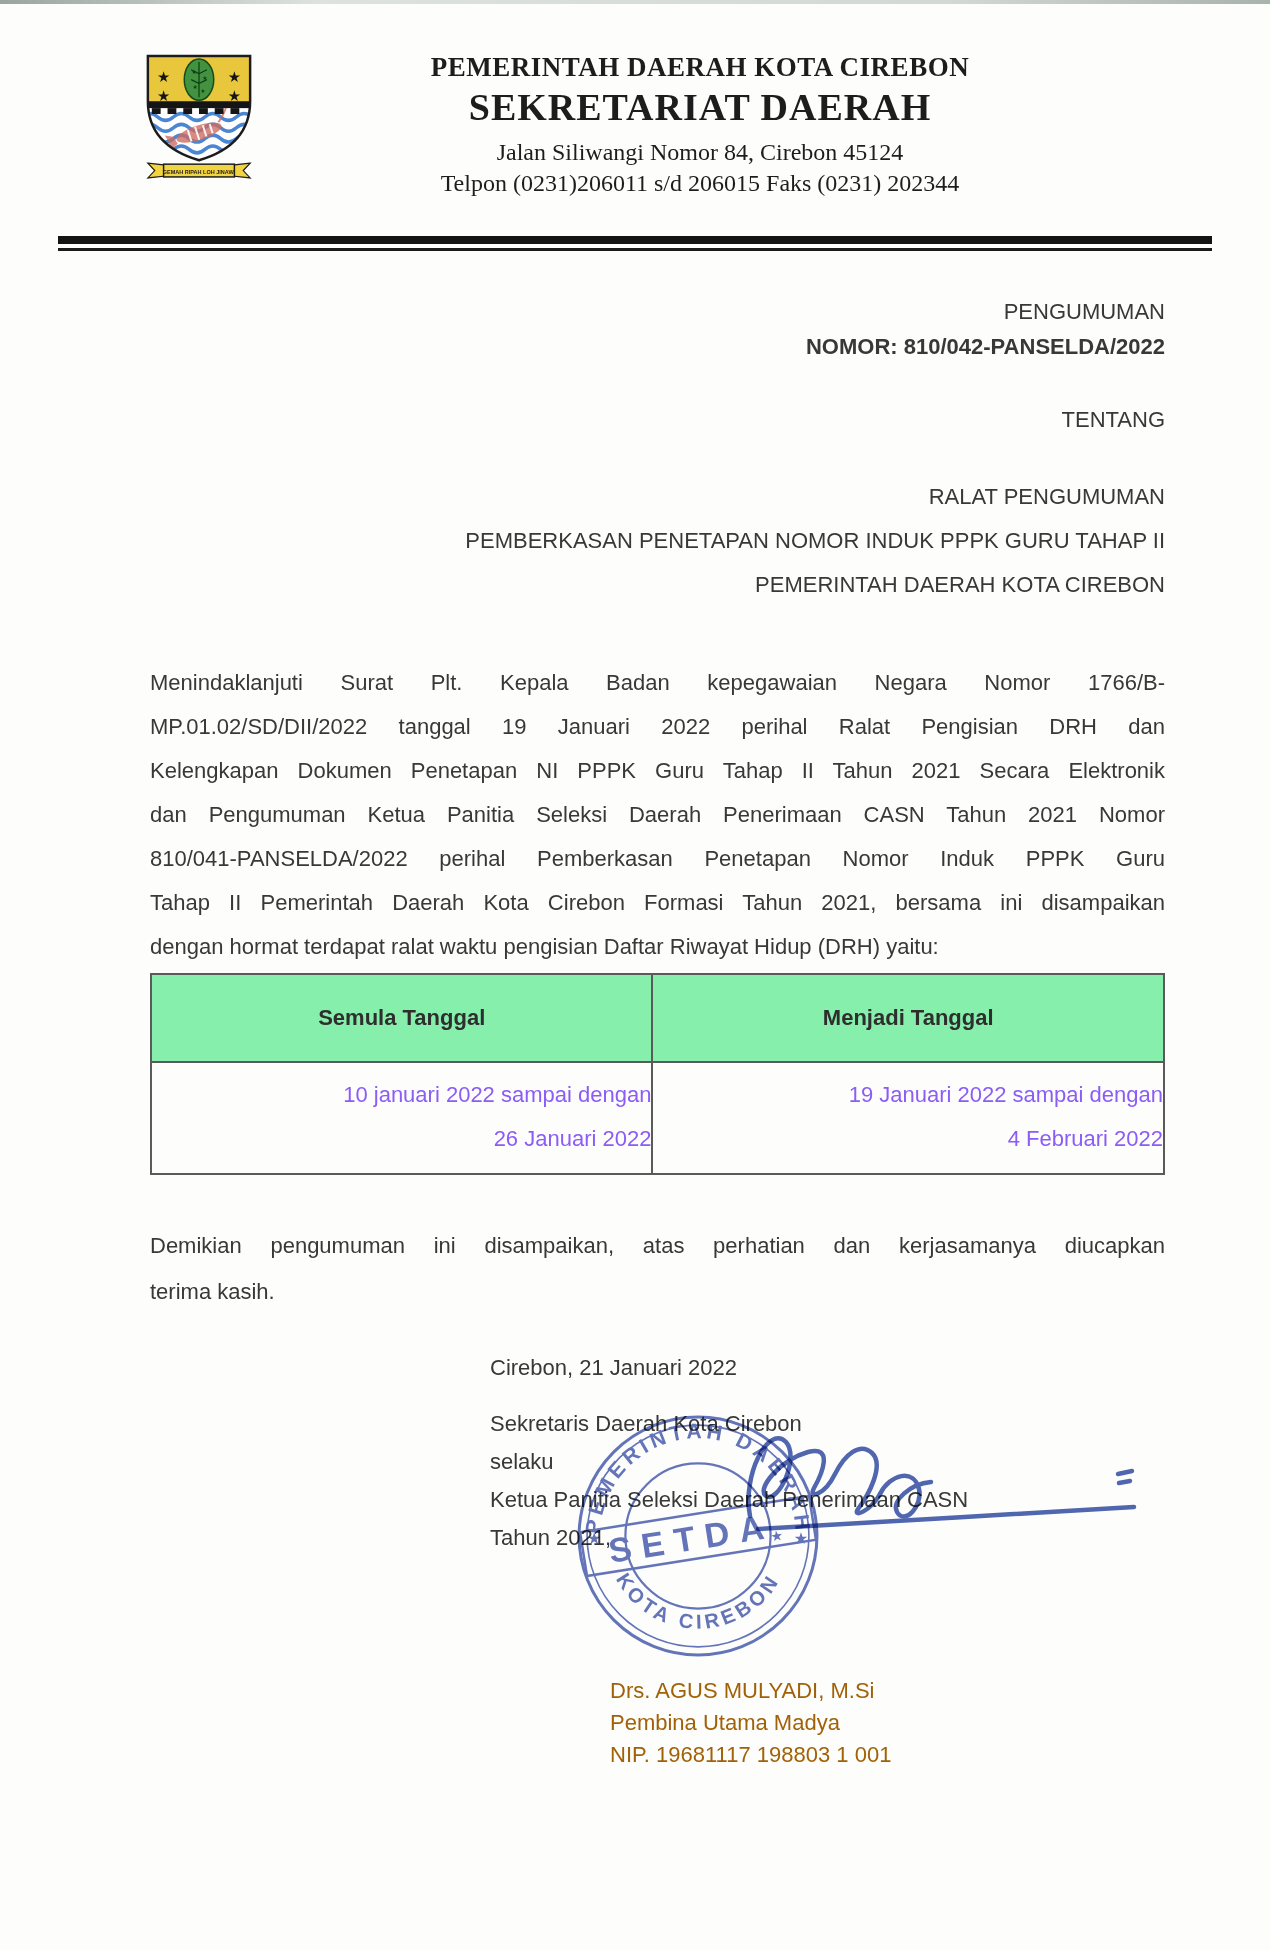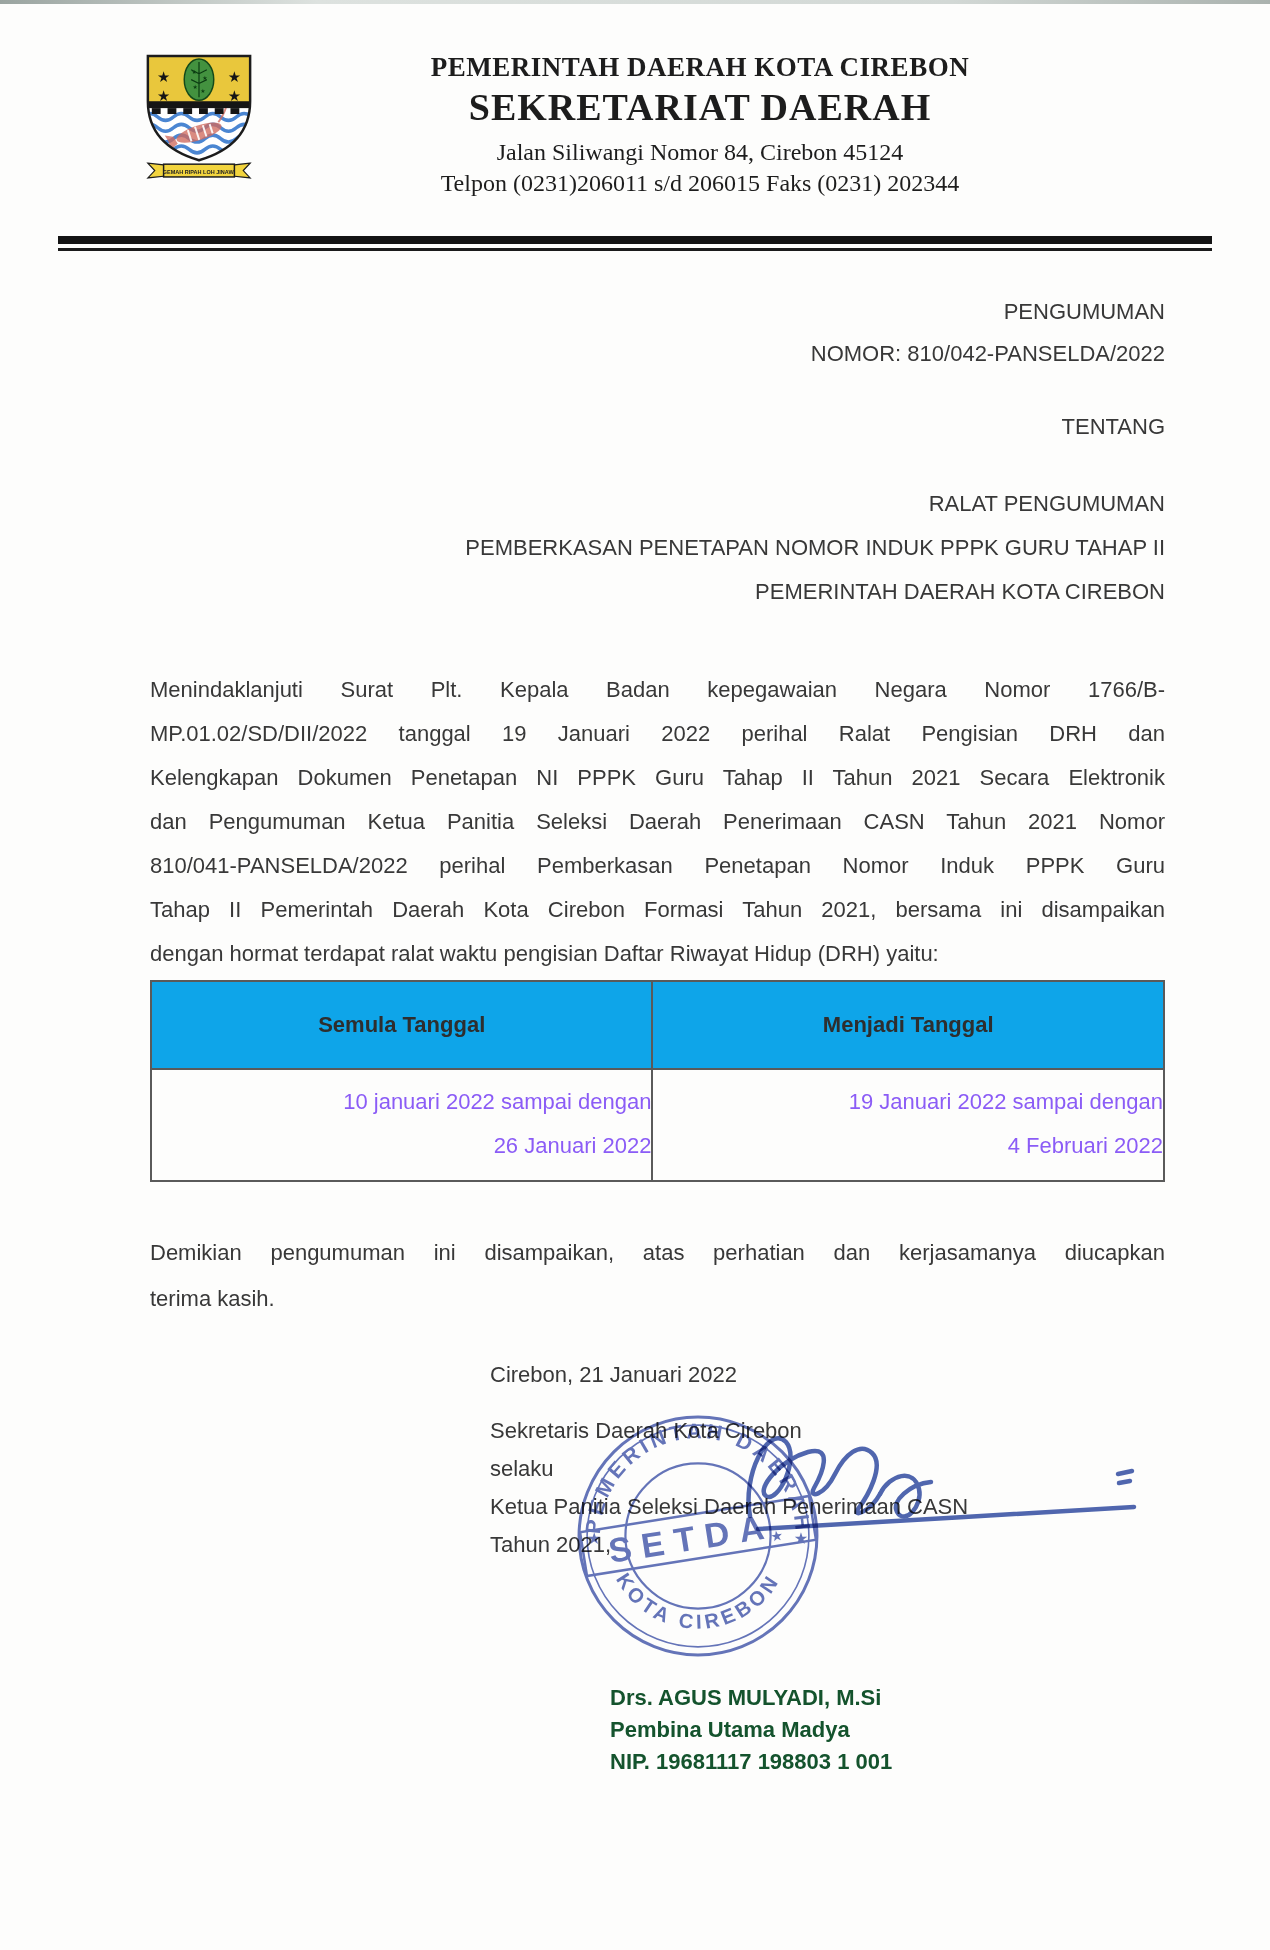--- a/index.html
+++ b/index.html
@@ -16,38 +16,38 @@
   .lh-org1{font-size:27px;font-weight:bold;letter-spacing:.5px;}
   .lh-org2{font-size:38px;font-weight:bold;letter-spacing:1px;margin-top:2px;}
   .lh-addr{font-size:24px;margin-top:10px;}
   .lh-tel{font-size:24px;margin-top:4px;}
   .rule1{height:8px;background:#141414;margin:14px 58px 0 58px;}
   .rule2{height:3px;background:#1b1b1b;margin:4px 58px 0 58px;}
   
   .doc{margin:0 105px 0 150px;font-size:22px;}
   .ctr{text-align:right;}
   .t-pengumuman{margin-top:48px;}
-  .t-nomor{margin-top:16px;}
+  .t-nomor{margin-top:9px;font-weight:bold;}
   .t-tentang{margin-top:47px;}
   .t-subject{margin-top:42px;line-height:44px;}
   .bodypara{margin-top:54px;line-height:44px;}
   .jline{text-align:justify;text-align-last:justify;}
   .jlast{text-align:justify;text-align-last:left;}
   
   .ratable{margin-top:4px;width:100%;border-collapse:collapse;}
   .ratable td,.ratable th{border:2px solid #5a5a5a;}
-  .ratable th{background:#0ea5e9;font-weight:bold;color:#2e2e2e;height:84px;font-size:22px;}
+  .ratable th{background:#86efac;font-weight:bold;color:#2e2e2e;height:84px;font-size:22px;}
   .ratable td{text-align:right;padding:10px 0 12px 0;line-height:44px;color:#8b5cf6;}
   .ratable .c1{width:49.5%;}
   
   .closing{margin-top:48px;line-height:46px;}
   
   .sig{margin:34px 0 0 340px;width:720px;text-align:left;line-height:38px;}
   .sig-date{margin-bottom:18px;}
-  .sig-name-block{margin:118px 0 0 120px;line-height:32px;color:#14532d;font-weight:bold;}
+  .sig-name-block{margin:118px 0 0 120px;line-height:32px;color:#a16207;}
   .sig-name-block div{margin-bottom:0;}
   
   .stamp{position:absolute;left:572px;top:1408px;width:252px;height:256px;opacity:.82;mix-blend-mode:multiply;pointer-events:none;}
   .signature-svg{position:absolute;left:728px;top:1416px;width:420px;height:130px;opacity:.9;mix-blend-mode:multiply;pointer-events:none;}
 </style>
 </head>
 <body>
 
 <div class="page">
   <div class="scan-top"></div>

